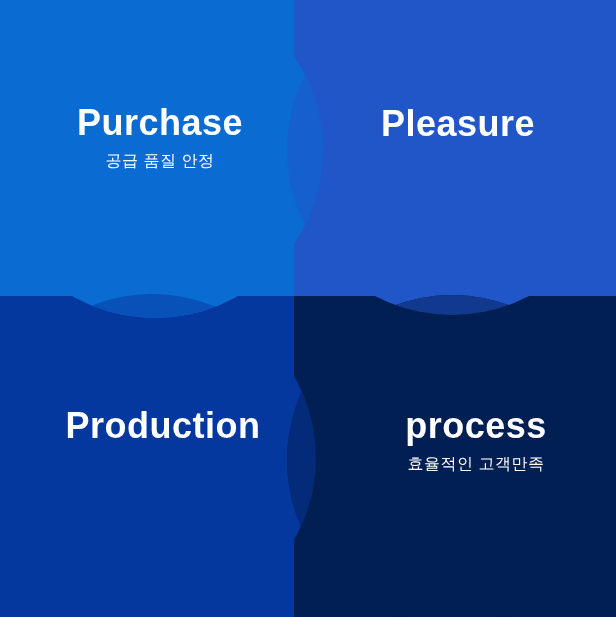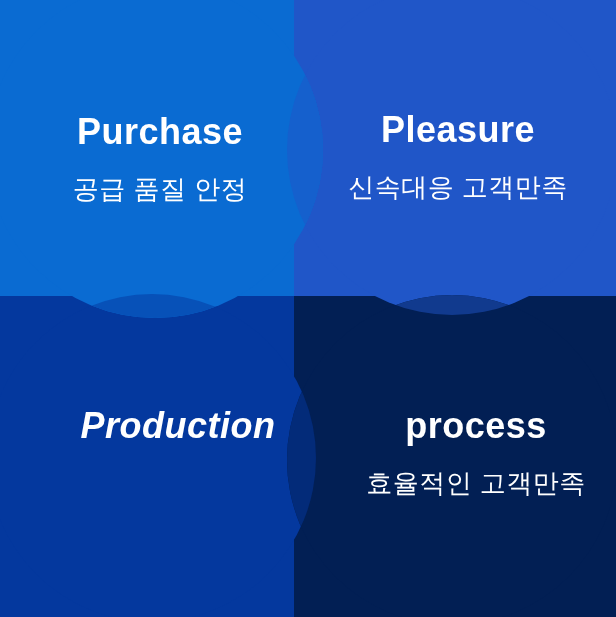--- a/index.html
+++ b/index.html
@@ -26,30 +26,29 @@
     color: #ffffff;
     pointer-events: none;
   }
   .qtitle {
     font-size: 36px;
     font-weight: 700;
     line-height: 43px;
     letter-spacing: 0.5px;
   }
   .qsub {
-    margin-top: 19px;
-    font-size: 26px;
+    font-size: 16px;
     font-weight: 400;
     line-height: 34px;
     letter-spacing: 0.5px;
     text-align: center;
   }
-  .pos-tl { left: 0px;   top: 110px; width: 320px; }
-  .pos-tr { left: 308px; top: 108px; width: 300px; }
-  .pos-bl { left: 18px;   top: 404px; width: 320px; font-style: italic; }
+  .pos-tl { left: 0px;   top: 101px; width: 320px; }
+  .pos-tr { left: 308px; top: 102px; width: 300px; }
+  .pos-bl { left: 3px;   top: 404px; width: 320px; }
   .pos-br { left: 326px; top: 404px; width: 300px; }
 </style>
 </head>
 <body>
 
 <div class="stage">
 
   <svg width="616" height="617" viewBox="0 0 616 617" aria-hidden="true">
     <defs>
       <clipPath id="clip-circle-tl">
@@ -87,21 +86,20 @@
     </g>
   </svg>
 
   <div class="qtext pos-tl">
     <div class="qtitle">Purchase</div>
     <div class="qsub">공급 품질 안정</div>
   </div>
 
   <div class="qtext pos-tr">
     <div class="qtitle">Pleasure</div>
-    <div class="qsub">신속대응 고객만족</div>
   </div>
 
   <div class="qtext pos-bl">
     <div class="qtitle">Production</div>
   </div>
 
   <div class="qtext pos-br">
     <div class="qtitle">process</div>
     <div class="qsub">효율적인 고객만족</div>
   </div>

